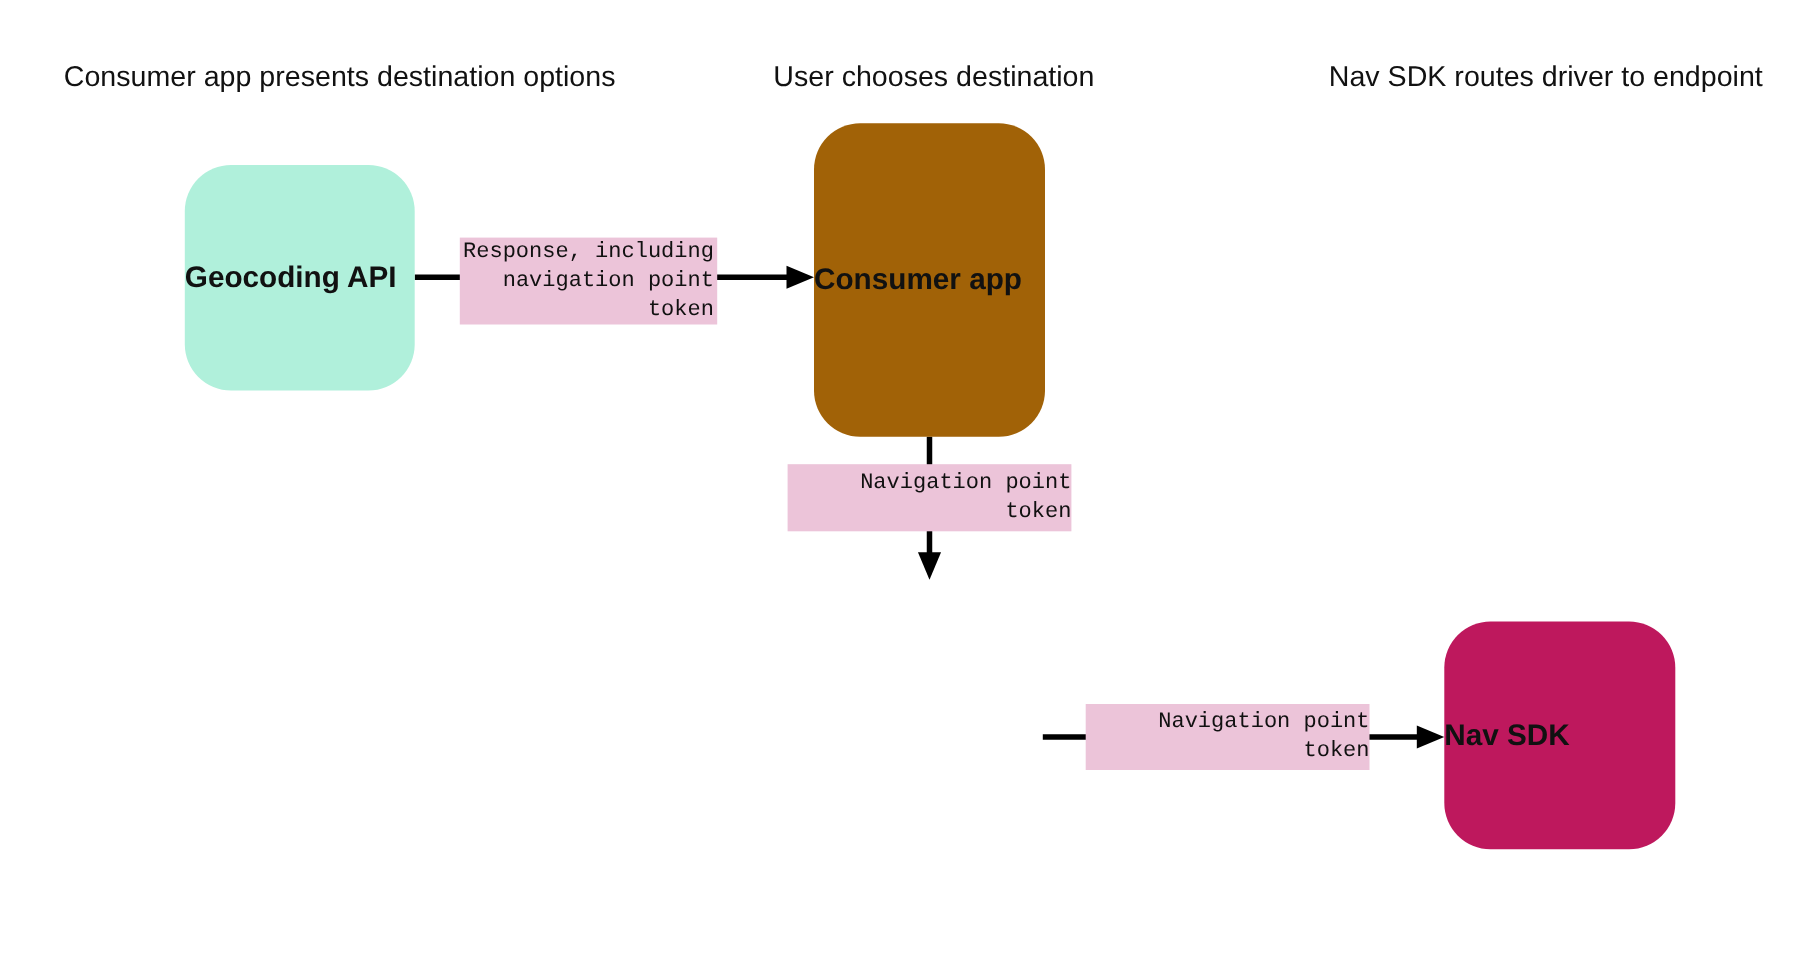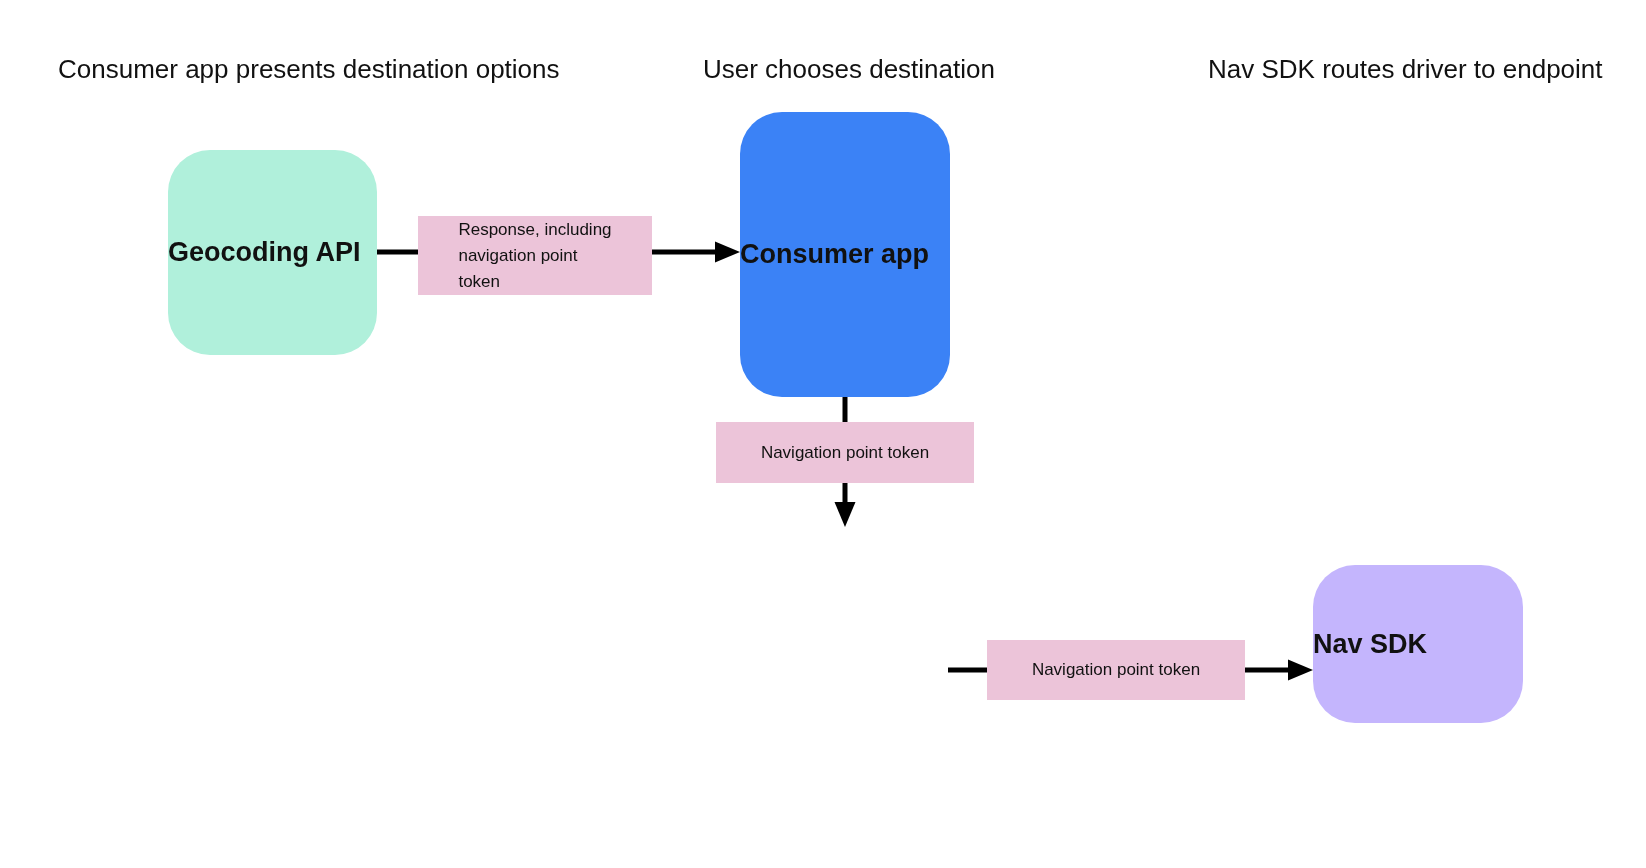--- a/index.html
+++ b/index.html
@@ -51,25 +51,26 @@
     font-size: 27px;
     font-weight: 700;
     color: #111111;
     text-align: center;
   }
   .edge-label {
     position: absolute;
     display: flex;
     align-items: center;
     justify-content: center;
-    text-align: left;
-    font-size: 17px;
+    text-align: right;
+    font-size: 20px;
     line-height: 26px;
     white-space: pre-line;
     color: #111111;
+    font-family: Liberation Mono, monospace;
   }
 </style>
 </head>
 <body>
 
 <div class="canvas">
 
   <div class="stage-heading" style="left:58px; top:54px;">Consumer app presents destination options</div>
   <div class="stage-heading" style="left:703px; top:54px;text-align:right;">User chooses destination</div>
   <div class="stage-heading" style="left:1208px; top:54px;">Nav SDK routes driver to endpoint</div>
@@ -89,26 +90,26 @@
       <line x1="948" y1="670" x2="989" y2="670"></line>
       <line x1="1243" y1="670" x2="1292" y2="670"></line>
       <polygon points="1313,670 1288,659.5 1288,680.5"></polygon>
     </g>
   </svg>
 
   <div class="node" style="left: 168px; top: 150px; width: 209px; height: 205px; background-color: rgb(176, 240, 219);">
     <span class="node-label">Geocoding API</span>
   </div>
 
-  <div class="node" style="left: 740px; top: 112px; width: 210px; height: 285px; background-color: #3b82f6;">
+  <div class="node" style="left: 740px; top: 112px; width: 210px; height: 285px; background-color: #a16207;">
     <span class="node-label">Consumer app</span>
   </div>
 
 
-  <div class="node" style="left: 1313px; top: 565px; width: 210px; height: 158px; background-color: #c4b5fd;">
+  <div class="node" style="left: 1313px; top: 565px; width: 210px; height: 207px; background-color: #be185d;">
     <span class="node-label">Nav SDK</span>
   </div>
 
   <div class="edge-label" style="left: 418px; top: 216px; width: 234px; height: 79px; background-color: rgb(236, 196, 217);">Response, including
 navigation point
 token</div>
 
   <div class="edge-label" style="left: 716px; top: 422px; width: 258px; height: 61px; background-color: rgb(236, 196, 217);">Navigation point token</div>
 
   <div class="edge-label" style="left: 987px; top: 640px; width: 258px; height: 60px; background-color: rgb(236, 196, 217);">Navigation point token</div>

